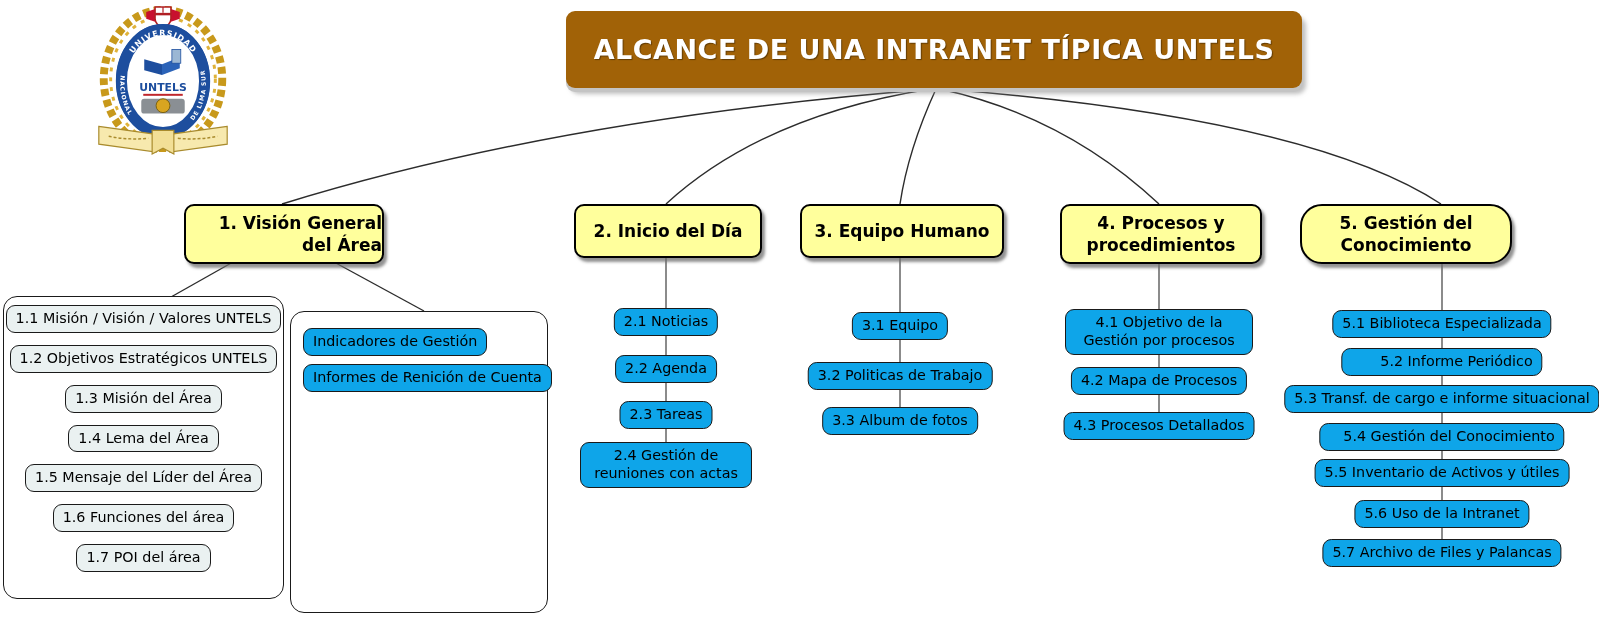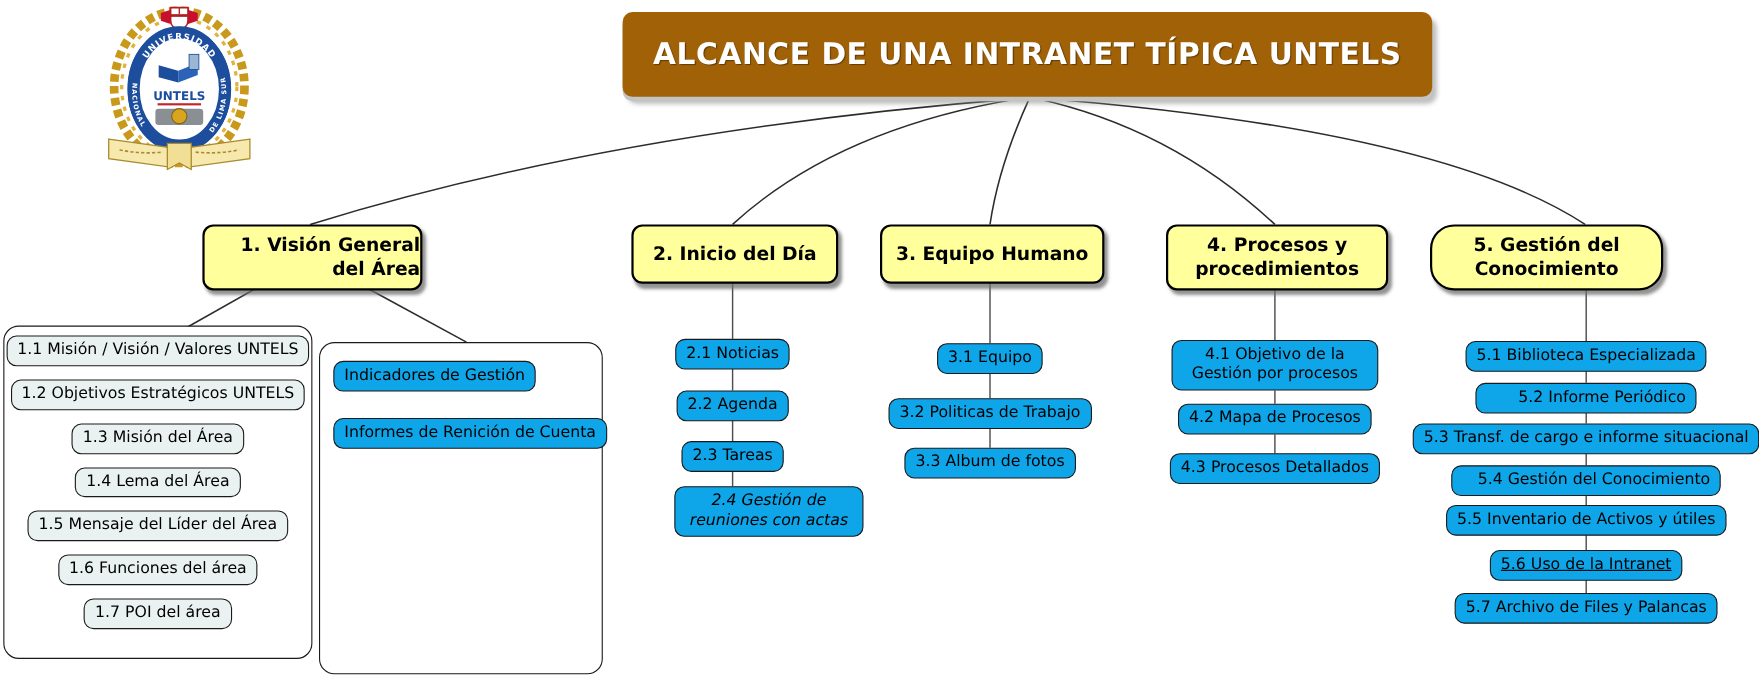--- a/index.html
+++ b/index.html
@@ -17,21 +17,21 @@
 
   .branch-header{position:absolute;background:#FFFF9C;border:2px solid #000;border-radius:10px;
                  display:flex;align-items:center;justify-content:center;text-align:center;
                  font-weight:bold;font-size:17px;line-height:1.3;
                  box-shadow:3px 4px 3px rgba(110,110,110,.75);}
 
   .group-box{position:absolute;background:#fff;border:1.5px solid #1a1a1a;border-radius:14px;
              display:flex;flex-direction:column;}
   .group-vision{left:3px;top:296px;width:281px;height:303px;align-items:center;padding-top:8px;gap:12px;box-sizing:border-box;}
   .group-reports{left:290px;top:311px;width:258px;height:302px;align-items:flex-start;
-                 padding:16px 0 0 12px;gap:24px;box-sizing:border-box;}
+                 padding:16px 0 0 12px;gap:8px;box-sizing:border-box;}
 
   .node{border:1.4px solid #1a1a1a;border-radius:9px;background:#0ea5e9;
         font-size:14.3px;padding:4px 9px;white-space:nowrap;line-height:1.25;}
   .node.teal{background:#EAF1F1;}
   .node.abs{position:absolute;transform:translateX(-50%);}
   .node.multiline{white-space:normal;text-align:center;}
 </style>
 </head>
 <body>
 
@@ -143,31 +143,31 @@
     <div class="node teal">1.7 POI del área</div>
   </div>
   <div class="group-box group-reports">
     <div class="node">Indicadores de Gestión</div>
     <div class="node">Informes de Renición de Cuenta</div>
   </div>
 
   <div class="node abs" style="left:666px;top:308px;">2.1 Noticias</div>
   <div class="node abs" style="left:666px;top:355px;">2.2 Agenda</div>
   <div class="node abs" style="left:666px;top:401px;">2.3 Tareas</div>
-  <div class="node abs multiline" style="left:699px;top:442px;width:152px;font-style:italic;">2.4 Gestión de reuniones con actas</div>
+  <div class="node abs multiline" style="left:666px;top:442px;width:152px;">2.4 Gestión de reuniones con actas</div>
 
   <div class="node abs" style="left:900px;top:312px;">3.1 Equipo</div>
   <div class="node abs" style="left:900px;top:362px;">3.2 Politicas de Trabajo</div>
   <div class="node abs" style="left:900px;top:407px;">3.3 Album de fotos</div>
 
   <div class="node abs multiline" style="left:1159px;top:309px;width:168px;">4.1 Objetivo de la Gestión por procesos</div>
   <div class="node abs" style="left:1159px;top:367px;">4.2 Mapa de Procesos</div>
   <div class="node abs" style="left:1159px;top:412px;">4.3 Procesos Detallados</div>
 
   <div class="node abs" style="left:1442px;top:310px;">5.1 Biblioteca Especializada</div>
   <div class="node abs" style="left:1442px;top:348px;padding-left:38px;">5.2 Informe Periódico</div>
   <div class="node abs" style="left:1442px;top:385px;">5.3 Transf. de cargo e informe situacional</div>
   <div class="node abs" style="left:1442px;top:423px;padding-left:23px;">5.4 Gestión del Conocimiento</div>
   <div class="node abs" style="left:1442px;top:459px;">5.5 Inventario de Activos y útiles</div>
-  <div class="node abs" style="left:1442px;top:500px;text-decoration:underline;">5.6 Uso de la Intranet</div>
+  <div class="node abs" style="left:1442px;top:500px;">5.6 Uso de la Intranet</div>
   <div class="node abs" style="left:1442px;top:539px;">5.7 Archivo de Files y Palancas</div>
 
 </div>
 
 </body></html>

